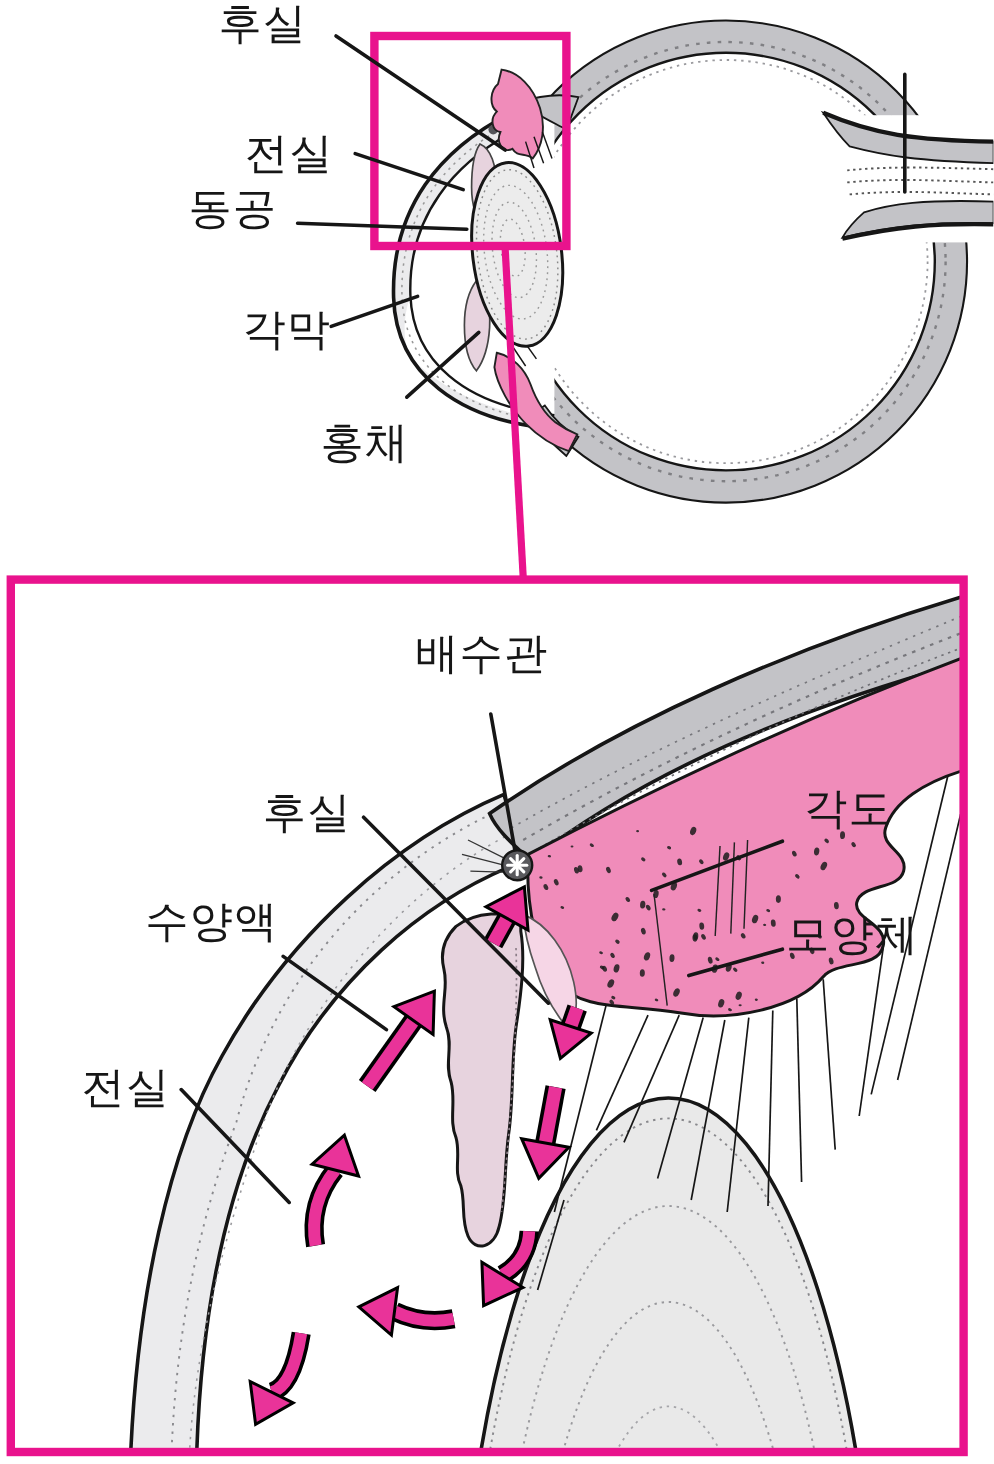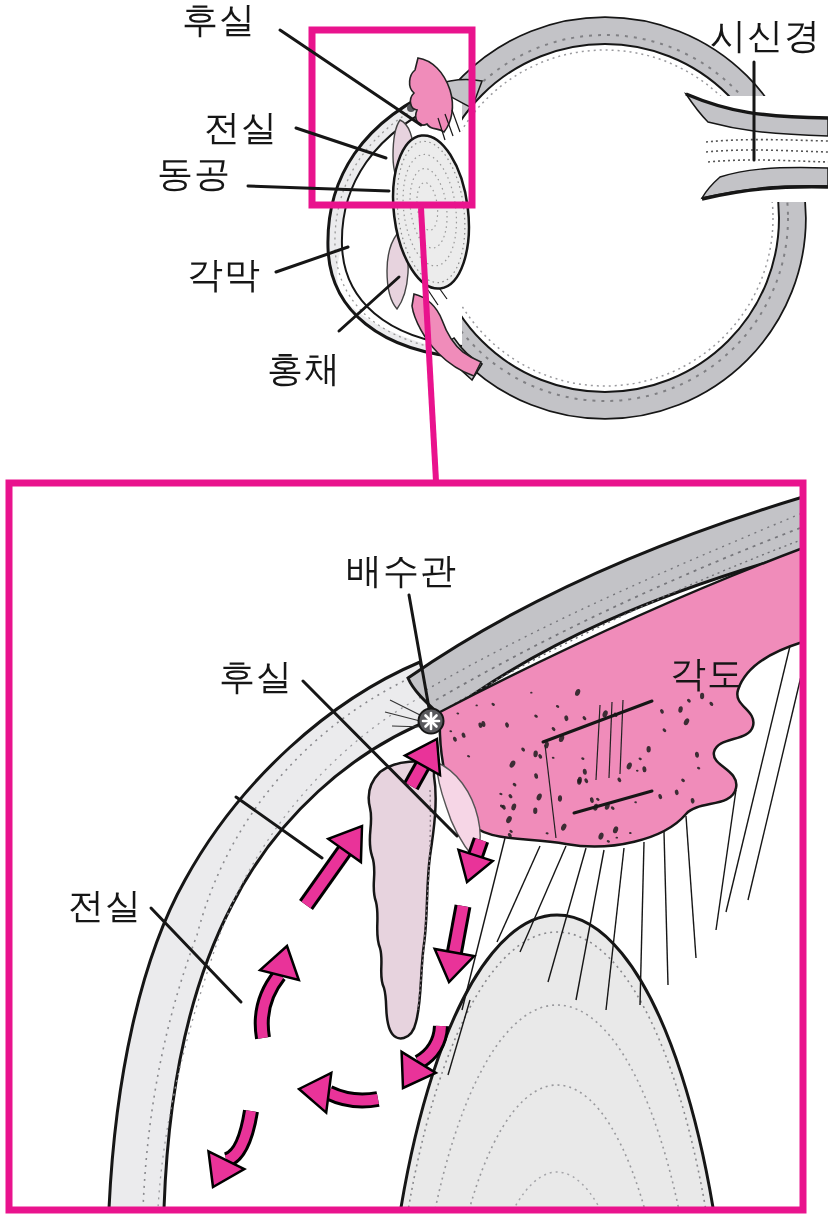--- a/index.html
+++ b/index.html
@@ -315,22 +315,23 @@
     <path d="M 652 701 L 543 742"></path>
     <path d="M 236 797 L 322 858"></path>
     <path d="M 652 791 L 574 813"></path>
     <path d="M 151 908 L 241 1002"></path>
   </g>
 </svg>
 
 <div class="lbl" style="left:182px;top:2px">후실</div>
 <div class="lbl" style="left:204px;top:110px">전실</div>
 <div class="lbl" style="left:157px;top:156px">동공</div>
-<div class="lbl" style="left:187px;top:257px">각막</div>
+<div class="lbl" style="left:202px;top:257px">각막</div>
 <div class="lbl" style="left:267px;top:351px">홍채</div>
-<div class="lbl" style="left:710px;top:18px">시신경</div>
-
-<div class="lbl" style="left:346px;top:553px">배수관</div>
+
+<div class="lbl" style="left:346px;top:527px">배수관</div>
 <div class="lbl" style="left:219px;top:659px">후실</div>
 <div class="lbl" style="left:670px;top:656px">각도</div>
+<div class="lbl" style="left:121px;top:750px">수양액</div>
+<div class="lbl" style="left:655px;top:761px">모양체</div>
 <div class="lbl" style="left:68px;top:888px">전실</div>
 
 </div>
 
 </body></html>

